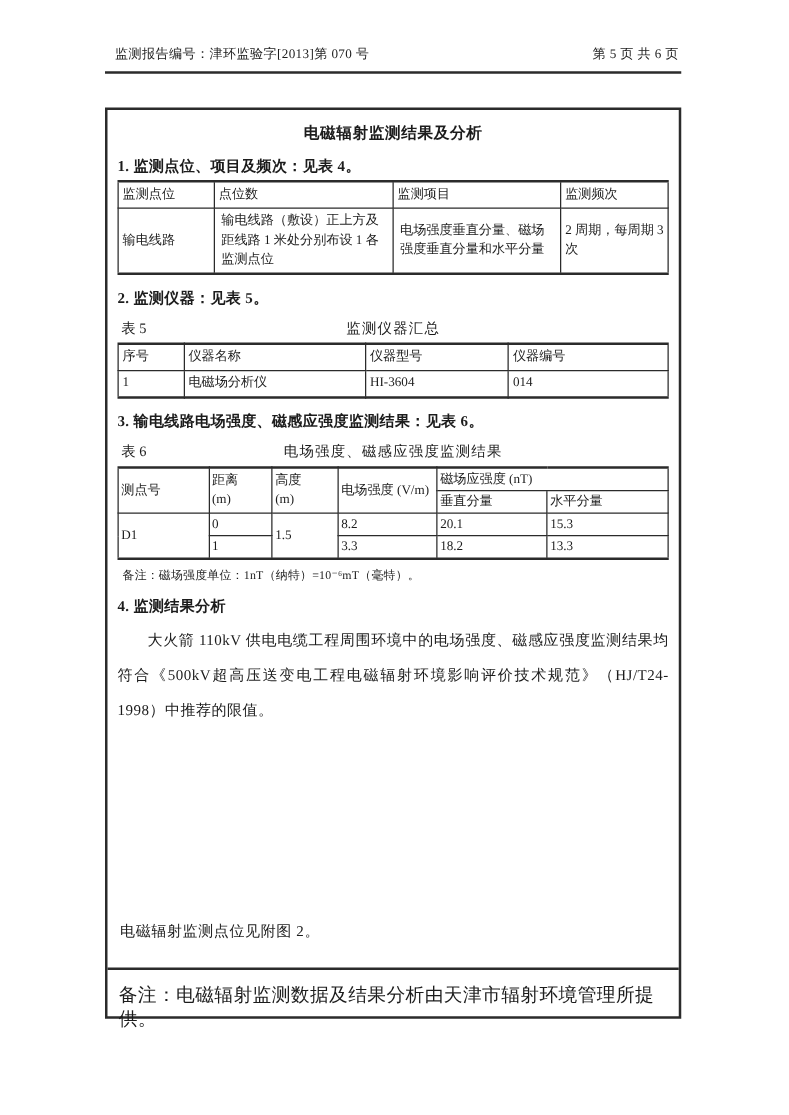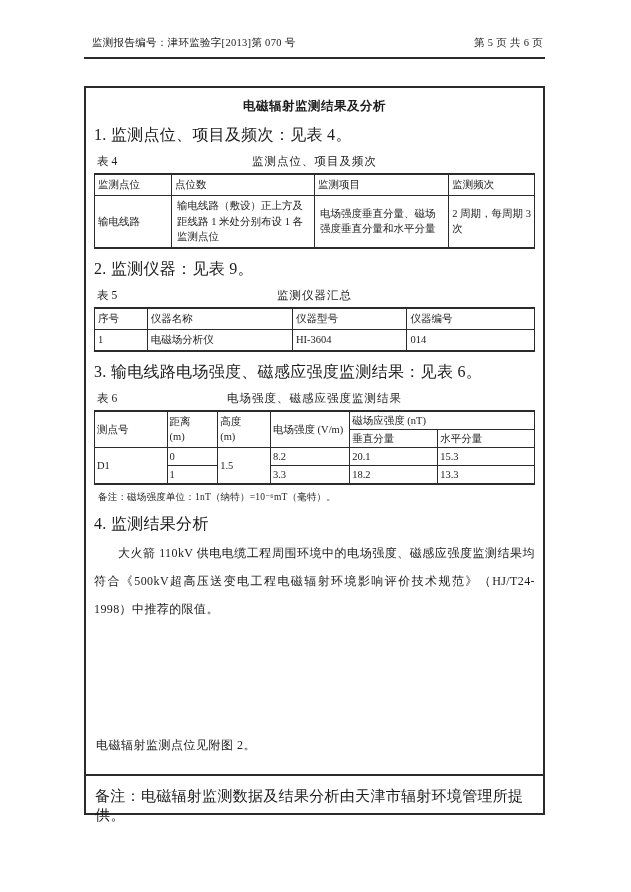--- a/index.html
+++ b/index.html
@@ -23,21 +23,21 @@
   
   .doc-box {
     position:absolute; left:84px; top:86px;
     width:461px; height:729px;
     border:2px solid #2b2b2b;
     display:flex; flex-direction:column;
     padding:8px 8px 0 8px;
     background:#ffffff;
   }
   .main-title { font-size:12.5px; font-weight:bold; margin-top:2px; letter-spacing:0.5px;text-align:center; }
-  .sec-heading { font-size:16px; font-weight:normal; margin-top:10px; letter-spacing:0.3px; }
+  .sec-heading { font-size:12px; font-weight:bold; margin-top:10px; letter-spacing:0.3px; }
   .tbl-caption { position:relative; margin-top:8px; font-size:11.5px; height:17px; }
   .tbl-caption .cap-label { position:absolute; left:3px; top:0; }
   .tbl-caption .cap-title { display:block; text-align:center; letter-spacing:1px; }
   table.doc-table {
     width:100%; border-collapse:collapse; table-layout:fixed;
     margin-top:2px; font-size:10.5px;
   }
   table.doc-table th, table.doc-table td {
     border:1px solid #2b2b2b;
     font-weight:normal; text-align:left; vertical-align:middle;
@@ -69,24 +69,20 @@
     <span>监测报告编号：津环监验字[2013]第 070 号</span>
     <span>第 5 页 共 6 页</span>
   </div>
 
   <div class="doc-box">
 
     <div class="main-title">电磁辐射监测结果及分析</div>
 
     <div class="sec-heading">1. 监测点位、项目及频次：见表 4。</div>
 
-    <div class="tbl-caption">
-      <span class="cap-label">表 4</span>
-      <span class="cap-title">监测点位、项目及频次</span>
-    </div>
     <table class="doc-table">
       <colgroup>
           <col style="width:17.5%">
           <col style="width:32.5%">
           <col style="width:30.5%">
           <col style="width:19.5%">
         </colgroup>
       <tbody>
           <tr>
         <th>监测点位</th>
@@ -96,21 +92,21 @@
       </tr>
       <tr>
         <td>输电线路</td>
         <td class="al">输电线路（敷设）正上方及距线路 1 米处分别布设 1 各监测点位</td>
         <td class="al">电场强度垂直分量、磁场强度垂直分量和水平分量</td>
         <td>2 周期，每周期 3 次</td>
       </tr>
     </tbody>
       </table>
 
-    <div class="sec-heading">2. 监测仪器：见表 9。</div>
+    <div class="sec-heading">2. 监测仪器：见表 5。</div>
 
     <div class="tbl-caption">
       <span class="cap-label">表 5</span>
       <span class="cap-title">监测仪器汇总</span>
     </div>
     <table class="doc-table">
       <colgroup>
           <col style="width:12%">
           <col style="width:33%">
           <col style="width:26%">

